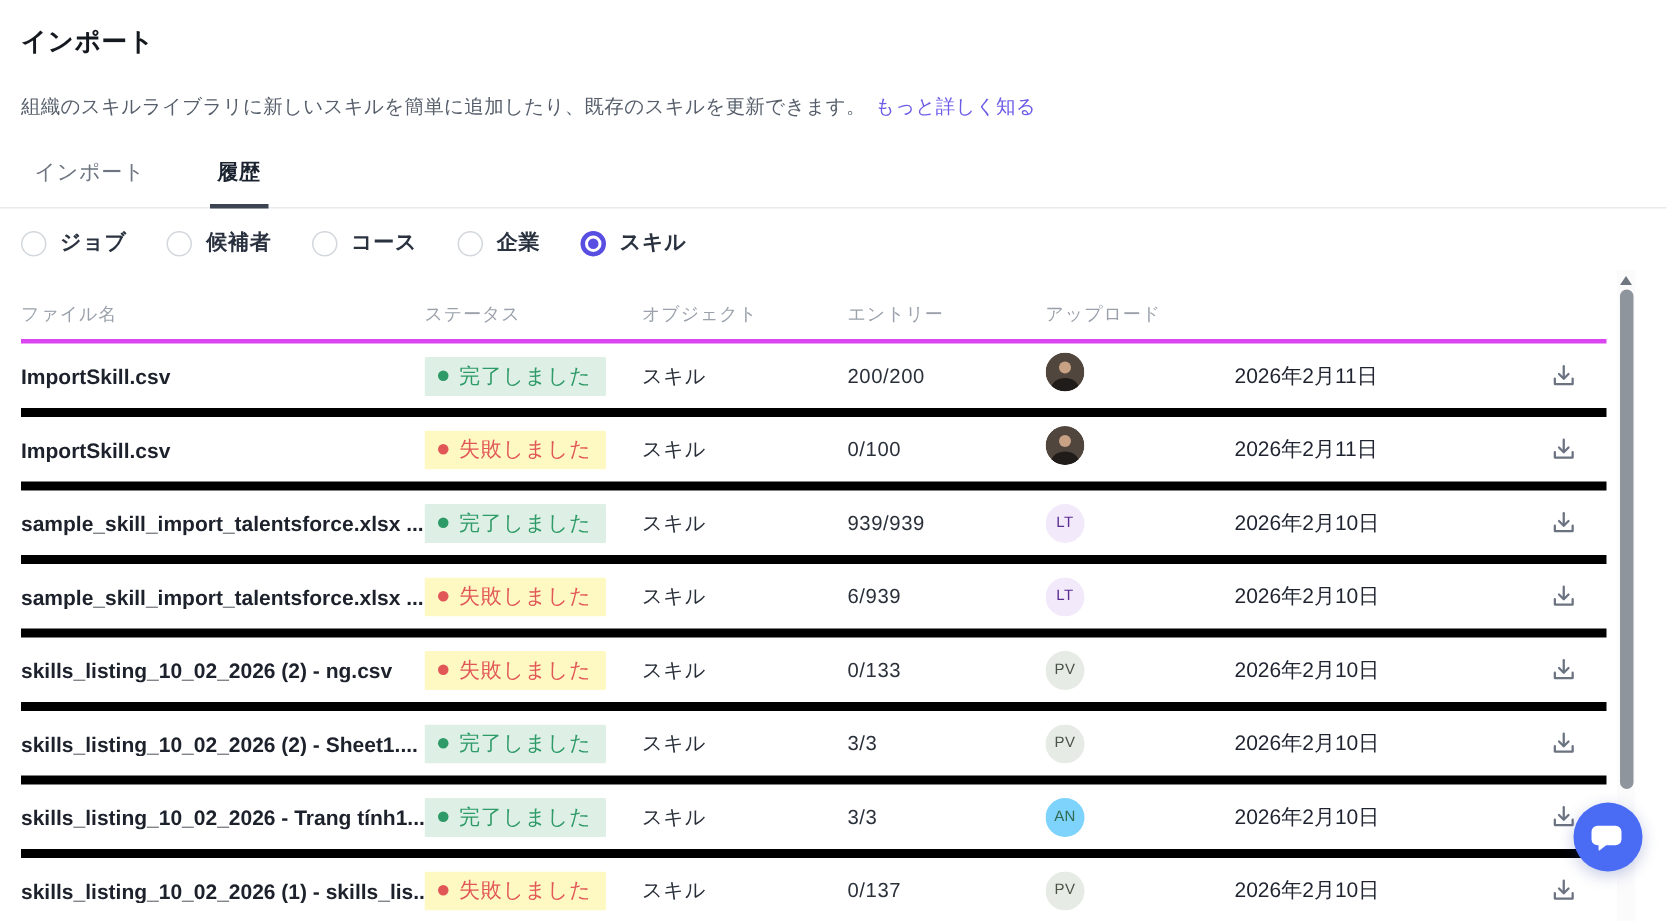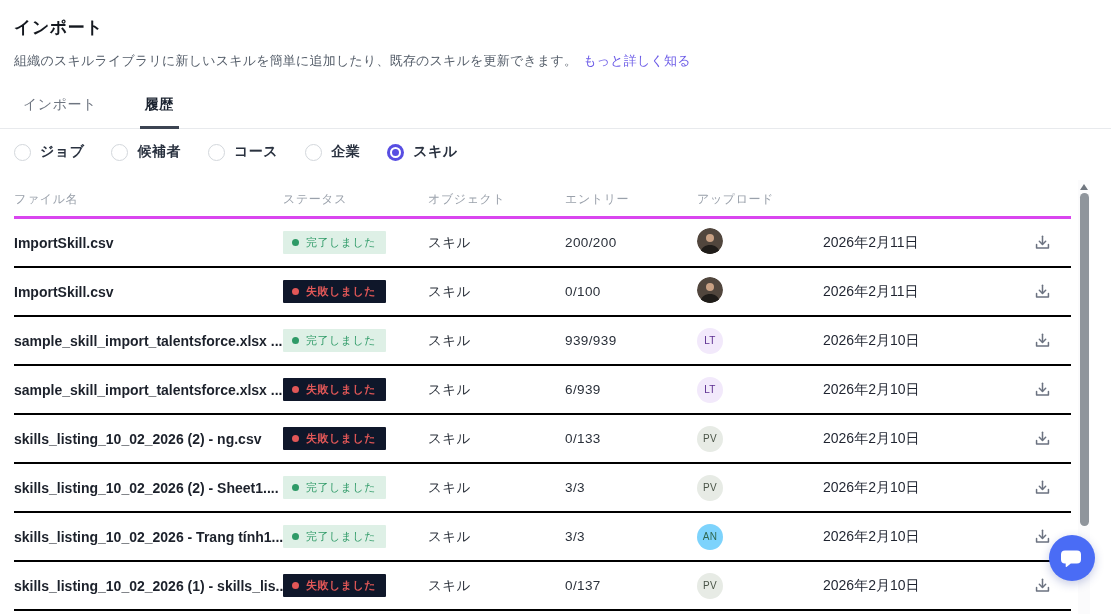--- a/index.html
+++ b/index.html
@@ -14,21 +14,21 @@
 
   
   .page-title {
     margin-top: 16px;
     font-size: 17px;
     font-weight: 700;
     color: #14181f;
     letter-spacing: .5px;
   }
   .page-desc {
-    margin-top: 13px;
+    margin-top: 23px;
     font-size: 13px;
     color: #555e6a;
     letter-spacing: .2px;
   }
   .learn-more {
     color: #6c5ce7;
     margin-left: 6px;
     cursor: pointer;
     text-decoration: none;
   }
@@ -105,41 +105,41 @@
   }
   .thead {
     height: 37px;
     border-bottom: 3px solid #d946ef;
     color: #9aa1ab;
     font-size: 12px;
     letter-spacing: .6px;
   }
   .trow {
     height: 49px;
-    border-bottom: 2px solid #000000;
+    border-bottom: 6px solid #000000;
   }
   .cell { padding-right: 10px; white-space: nowrap; overflow: hidden; }
   .cell.file {
     font-size: 14px;
     font-weight: 600;
     color: #1c212b;
     text-overflow: clip;
   }
   .badge {
     display: inline-flex;
     align-items: center;
     gap: 7px;
     padding: 4px 10px 4px 9px;
     border-radius: 1px;
-    font-size: 11px;
+    font-size: 14px;
     letter-spacing: .5px;
   }
   .badge .dot { width: 7px; height: 7px; border-radius: 50%; background: currentColor; }
   .badge.success { background: #def0e6; color: #2e9a67; }
-  .badge.error   { background: #0f172a; color: #e15757; font-weight: bold; }
+  .badge.error   { background: #fef9c3; color: #e15757; }
   .cell.object, .cell.entries { font-size: 13.5px; color: #2a303a; letter-spacing: .4px; }
   .cell.date { font-size: 14px; color: #1f2430; }
   .avatar {
     width: 26px; height: 26px;
     border-radius: 50%;
     display: inline-flex;
     align-items: center;
     justify-content: center;
     font-size: 10px;
     font-weight: 400;

